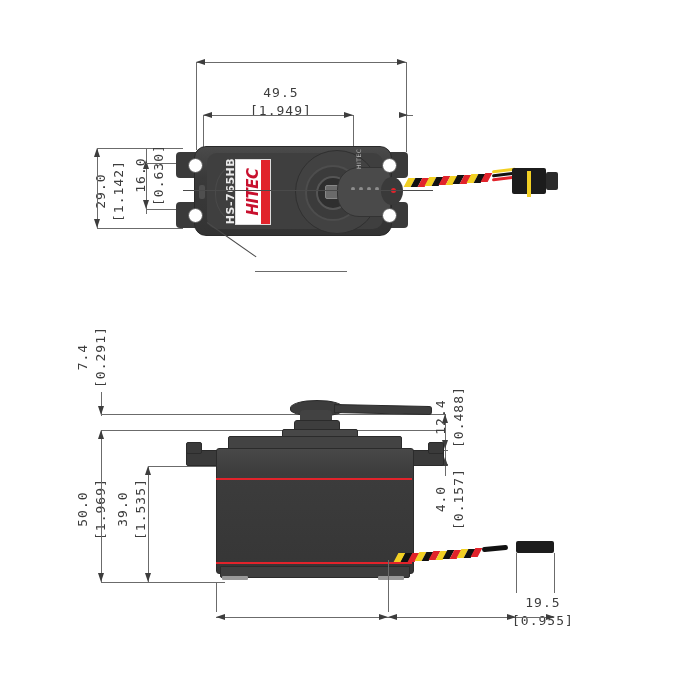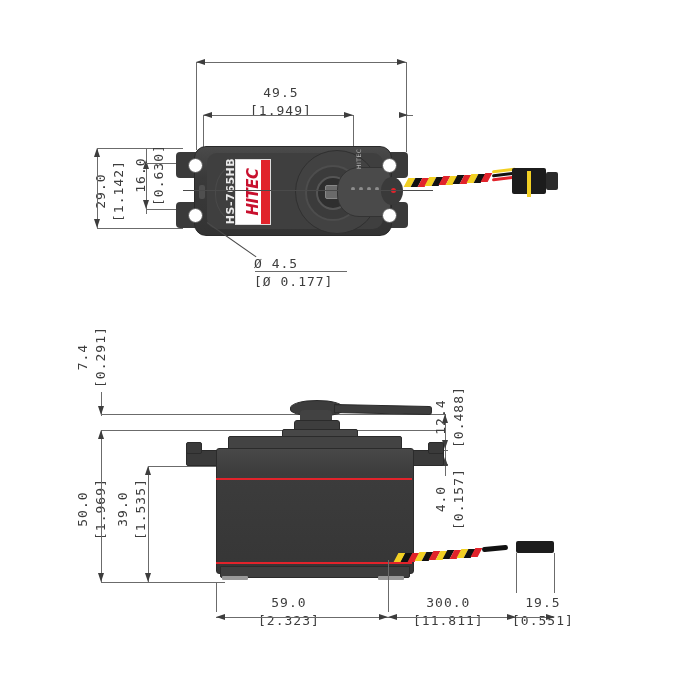--- a/index.html
+++ b/index.html
@@ -441,24 +441,20 @@
   </div>
   <div class="conn" style="left:512px; top:168px; width:34px; height:26px;">
     <div class="pin" style="top:3px;"></div>
     <div class="pin" style="top:11px;"></div>
     <div class="pin" style="top:19px;"></div>
   </div>
   <div class="conn" style="left:546px; top:172px; width:12px; height:18px; background:#2b2b2b;"></div>
 
   <div class="ln" style="left:207px; top:222px; width:60px; height:1px; background:#4a4a4a; transform:rotate(35deg); transform-origin:left center;"></div>
   <div class="ln h" style="left:255px; top:271px; width:92px;"></div>
-  <div class="dim" style="left:254px; top:255px;">
-    <span class="mm">Ø 4.5</span>
-    <span class="in">[Ø 0.177]</span>
-  </div>
 
   <div class="dim vert" style="left:74px; top:388px; text-align:center;">
     <span class="mm">7.4</span>
     <span class="in">[0.291]</span>
   </div>
   <div class="ln v" style="left:101px; top:392px; height:24px;"></div>
   <div class="arrow down" style="left:97.5px; top:406px;"></div>
   <div class="ln h" style="left:101px; top:414px; width:344px;"></div>
   <div class="ln h" style="left:101px; top:430px; width:344px;"></div>
 
@@ -535,36 +531,28 @@
     <div class="tw r" style="left:77px; top:-5px;"></div>
     <div class="seg" style="left:86px; top:-7px; width:26px; background:#111111; height:5px; transform:rotate(-6deg);"></div>
   </div>
   <div class="conn" style="left:516px; top:541px; width:38px; height:12px;"></div>
   <div class="ln v" style="left:516px; top:553px; height:40px;"></div>
   <div class="ln v" style="left:554px; top:553px; height:40px;"></div>
 
   <div class="ln v" style="left:216px; top:582px; height:30px;"></div>
   <div class="ln v" style="left:388px; top:560px; height:52px;"></div>
 
-  <div class="dim" style="left:258px; top:594px; text-align:center;">
-    <span class="mm">59.0</span>
-    <span class="in">[2.323]</span>
-  </div>
   <div class="ln h" style="left:216px; top:617px; width:172px;"></div>
   <div class="arrow left" style="left:216px; top:613.5px;"></div>
   <div class="arrow right" style="left:379px; top:613.5px;"></div>
 
-  <div class="dim" style="left:413px; top:594px; text-align:center;">
-    <span class="mm">300.0</span>
-    <span class="in">[11.811]</span>
-  </div>
   <div class="ln h" style="left:388px; top:617px; width:128px;"></div>
   <div class="arrow left" style="left:388px; top:613.5px;"></div>
   <div class="arrow right" style="left:507px; top:613.5px;"></div>
 
   <div class="dim" style="left:512px; top:594px; text-align:center;">
     <span class="mm">19.5</span>
-    <span class="in">[0.551]</span>
+    <span class="in">[0.955]</span>
   </div>
   <div class="ln h" style="left:516px; top:617px; width:38px;"></div>
   <div class="arrow right" style="left:546px; top:613.5px;"></div>
 
 </div>
 
 </body></html>

